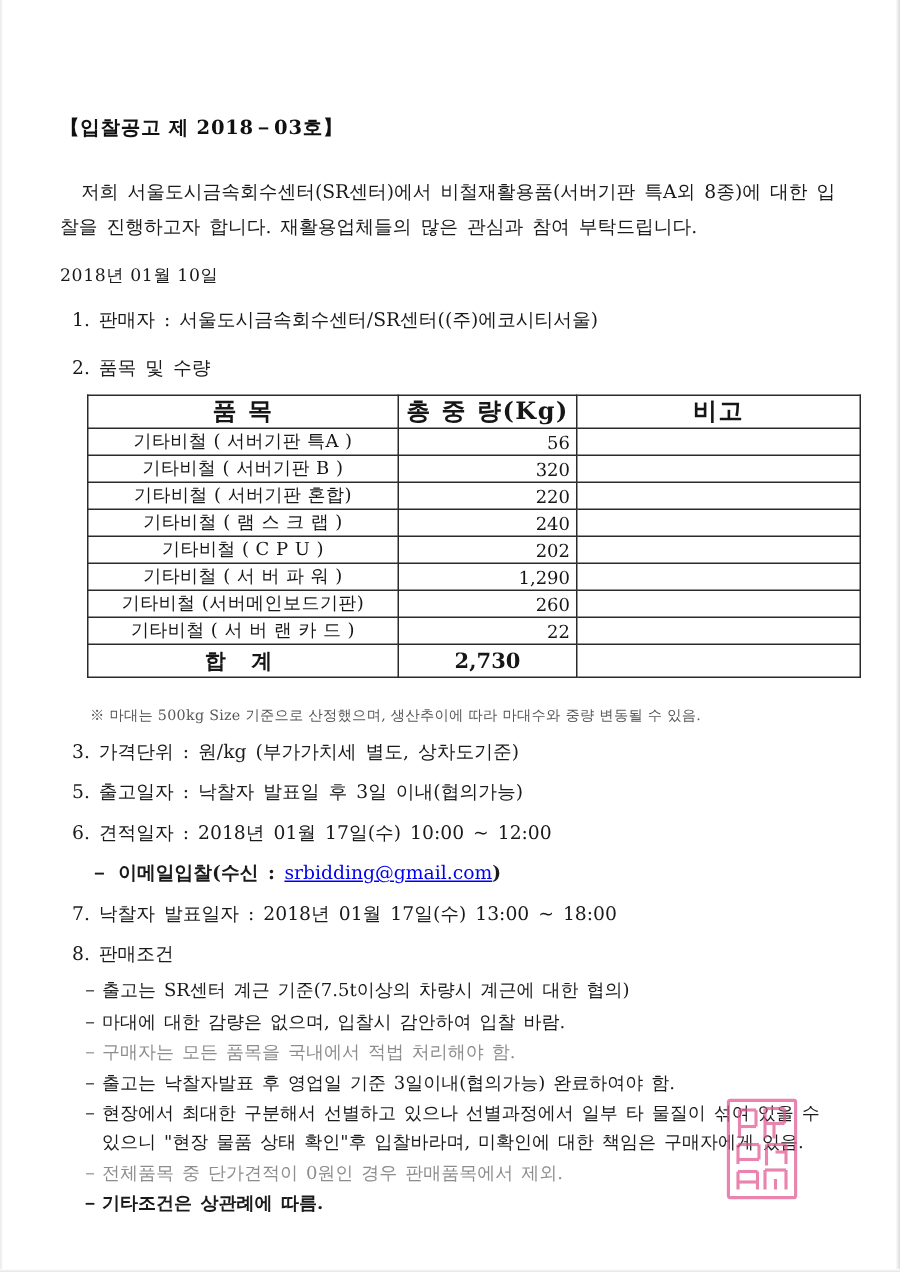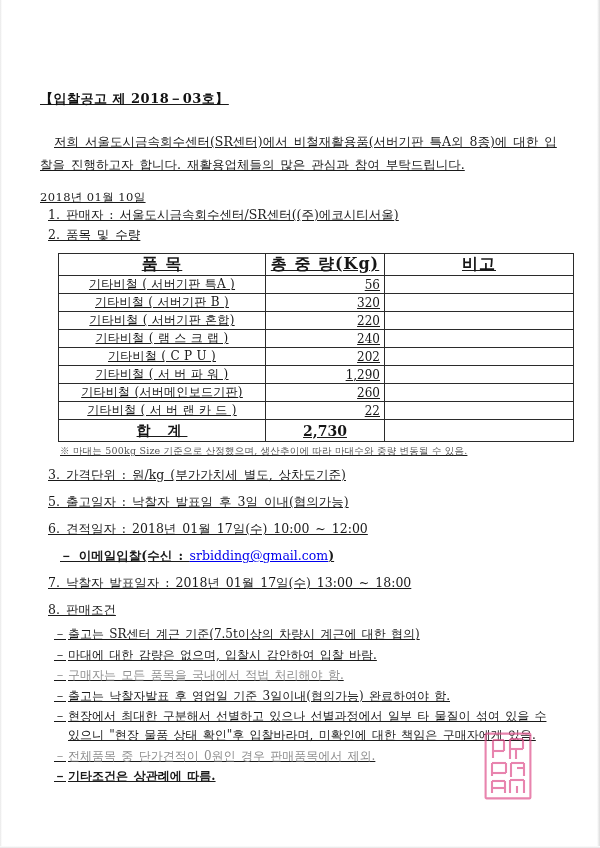--- a/index.html
+++ b/index.html
@@ -35,23 +35,22 @@
   .scan-edge-bottom {
     position: absolute;
     left: 0; bottom: 0;
     width: 600px; height: 2px;
     background: linear-gradient(to top, #e4e4e4, #ffffff);
   }
 
   .content {
     position: absolute;
     left: 40px;
-    top: 14px;
+    top: 0;
     width: 520px;
-    text-decoration: underline;
   }
 
   .doc-title {
     font-size: 13px;
     font-weight: bold;
     letter-spacing: 0.5px;
     margin-top: 76px;
     color: #111;
   }
 
@@ -68,20 +67,21 @@
     font-size: 11.5px;
     text-align: left;
     margin-top: 14px;
     letter-spacing: 0.4px;
     padding-right: 8px;
   }
 
   .item-line {
     font-size: 12.5px;
     line-height: 1.6;
+    margin-top: 12px;
     word-spacing: 2px;
     padding-left: 8px;
   }
   .item-line.tight { margin-top: 7px; }
 
   .sub-indent {
     padding-left: 20px;
   }
 
   .bold-line {
@@ -140,21 +140,21 @@
   }
   tr.total-row td.item-cell { letter-spacing: 6px; }
   tr.total-row td.qty-cell {
     text-align: center;
     padding-right: 4px;
   }
 
   .table-note {
     font-size: 9.5px;
     color: #575757;
-    margin-top: 3px;
+    margin-top: 19px;
     padding-left: 20px;
     letter-spacing: 0.2px;
   }
 
   
   .bullet-list {
     margin-top: 5px;
     padding-left: 14px;
   }
   .bullet-row {

